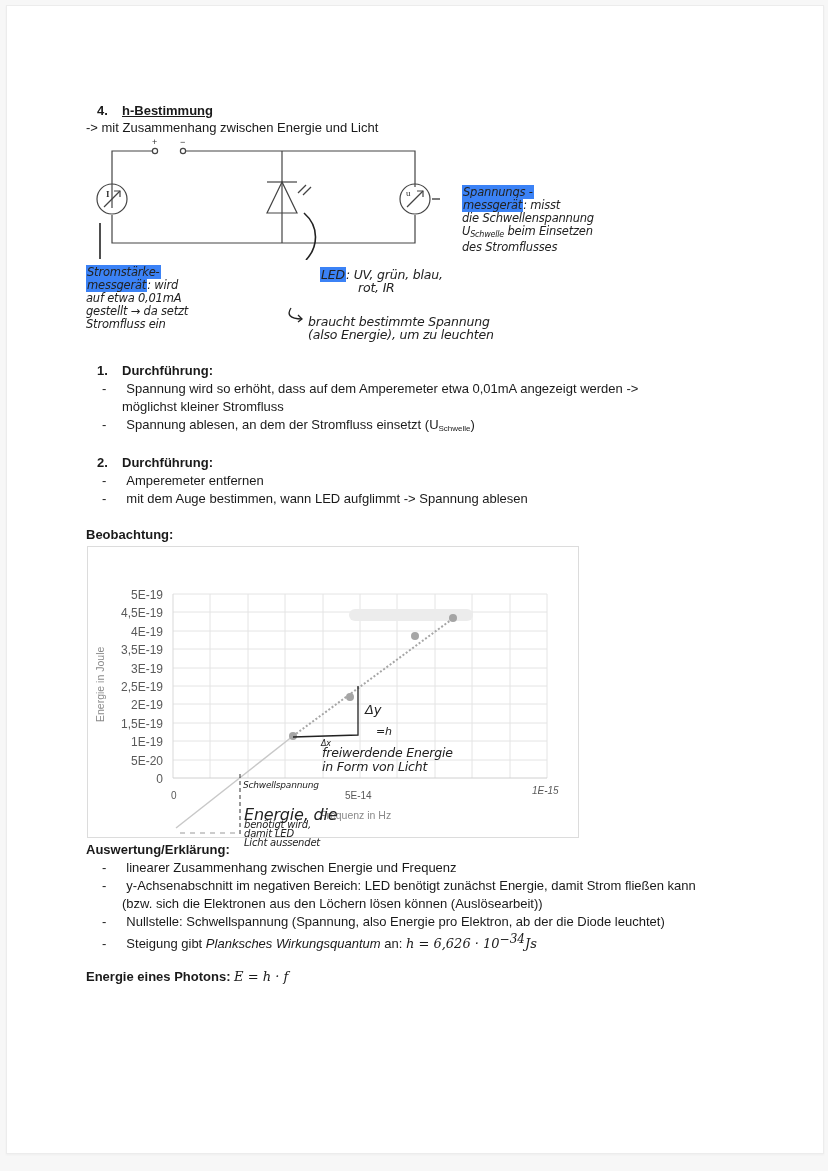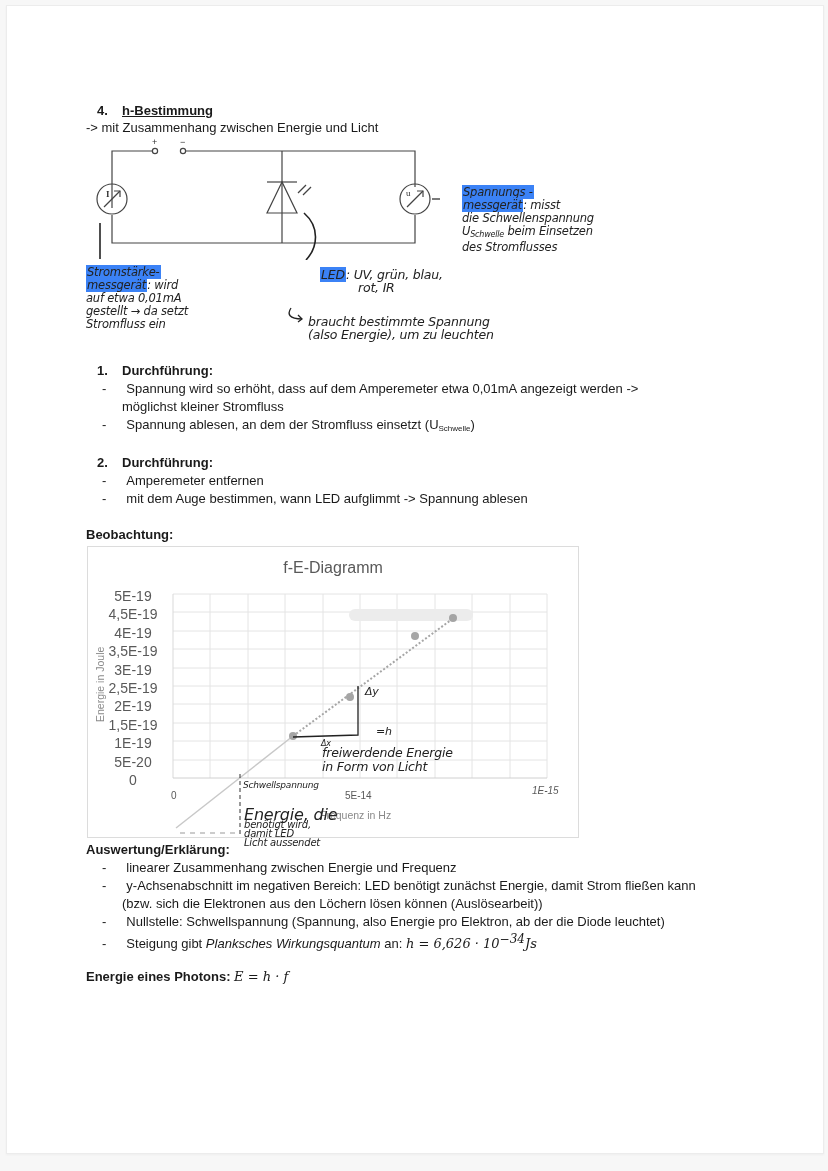--- a/index.html
+++ b/index.html
@@ -7,21 +7,21 @@
   .sheet { position:absolute; left:6px; top:5px; width:816px; height:1147px; background:#fff; border:1px solid #ececec; box-shadow:0 1px 2px rgba(0,0,0,0.04); }
   .abs { position:absolute; }
   .t { font-size:13px; line-height:17px; white-space:nowrap; }
   .b { font-weight:bold; }
   .u { text-decoration:underline; }
   .hand { font-family:"DejaVu Sans", sans-serif; font-size:11.5px; line-height:13px; color:#222; letter-spacing:-0.2px; font-style:italic; white-space:nowrap; }
   .hl { background:#3b82f6; padding:0 1px; }
   .dash { display:inline-block; width:20px; }
   .chart-box { position:absolute; left:87px; top:546px; width:490px; height:290px; border:1px solid #dcdcdc; background:#fff; }
   .chart-title { position:absolute; left:0; width:100%; top:12px; text-align:center; font-size:16px; color:#595959; }
-  .ytick { position:absolute; font-size:14px; color:#595959; text-align:center; width:60px; }
+  .ytick { position:absolute; font-size:12px; color:#595959; text-align:right; width:60px; }
   .xtick { position:absolute; font-size:10px; color:#595959; }
   .axis-title { position:absolute; font-size:10.5px; color:#8a8a8a; }
   sub.small { font-size:8px; vertical-align:-2px;text-align:center; }
   .math { font-family:"DejaVu Serif", serif; font-style:italic; }
 </style>
 </head>
 <body>
 
 <div class="sheet"></div>
 
@@ -100,21 +100,20 @@
 <div class="abs t" style="left:102px;top:416px;">-<span class="dash"></span><span>Spannung ablesen, an dem der Stromfluss einsetzt (U</span><sub class="small">Schwelle</sub><span>)</span></div>
 
 <div class="abs t b" style="left:97px;top:454px;">2.</div>
 <div class="abs t b" style="left:122px;top:454px;">Durchführung:</div>
 <div class="abs t" style="left:102px;top:472px;">-<span class="dash"></span><span>Amperemeter entfernen</span></div>
 <div class="abs t" style="left:102px;top:490px;">-<span class="dash"></span><span>mit dem Auge bestimmen, wann LED aufglimmt -&gt; Spannung ablesen</span></div>
 
 <div class="abs t b" style="left:86px;top:526px;">Beobachtung:</div>
 
 <div class="chart-box">
-  <div class="chart-title">f-E-Diagramm</div>
   <div class="axis-title" style="left:6px;top:175px;transform:rotate(-90deg);transform-origin:left top;white-space:nowrap;">Energie in Joule</div>
   <div class="axis-title" style="left:232px;top:262px;">Frequenz in Hz</div>
 
   <div class="ytick" style="left:15px;top:225px;">0</div>
   <div class="ytick" style="left:15px;top:207px;">5E-20</div>
   <div class="ytick" style="left:15px;top:188px;">1E-19</div>
   <div class="ytick" style="left:15px;top:170px;">1,5E-19</div>
   <div class="ytick" style="left:15px;top:151px;">2E-19</div>
   <div class="ytick" style="left:15px;top:133px;">2,5E-19</div>
   <div class="ytick" style="left:15px;top:115px;">3E-19</div>
@@ -167,21 +166,21 @@
   <circle cx="415" cy="636" r="4" fill="#a5a5a5"></circle>
   <circle cx="453" cy="618" r="4" fill="#a5a5a5"></circle>
 
   <polyline points="293,737 358,735 358,686" stroke="#222" stroke-width="1.3" fill="none"></polyline>
 
   <line x1="240" y1="774" x2="240" y2="835" stroke="#333" stroke-width="1" stroke-dasharray="4,3"></line>
 
   <line x1="180" y1="833" x2="238" y2="833" stroke="#999" stroke-width="1" stroke-dasharray="5,5"></line>
 </svg>
 
-<div class="abs hand" style="left:365px;top:685px;font-size:11px;">Δy</div>
+<div class="abs hand" style="left:365px;top:703px;font-size:13px;">Δy</div>
 <div class="abs hand" style="left:321px;top:737px;font-size:8px;">Δx</div>
 <div class="abs hand" style="left:376px;top:725px;font-size:11px;">=h</div>
 <div class="abs hand" style="left:322px;top:746px;font-size:12.5px;line-height:14px;">
   <div>freiwerdende Energie</div>
   <div>in Form von Licht</div>
 </div>
 <div class="abs hand" style="left:243px;top:779px;font-size:9px;">Schwellspannung</div>
 <div class="abs hand" style="left:244px;top:809px;font-size:10px;line-height:9px;">
   <div style="font-size:16px;line-height:11px;">Energie, die</div>
   <div>benötigt wird,</div>

